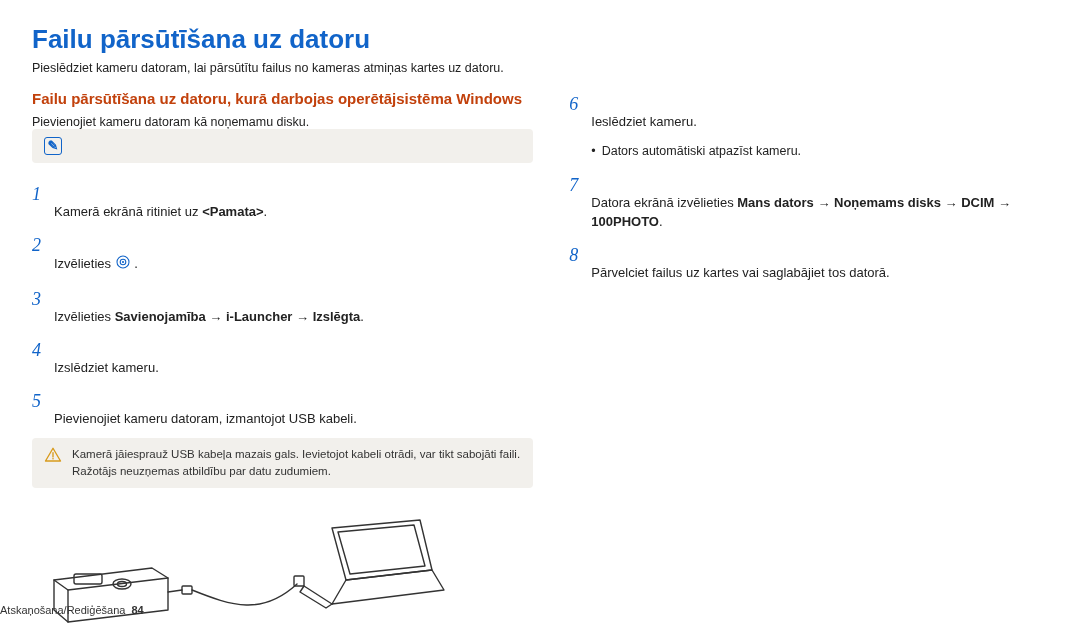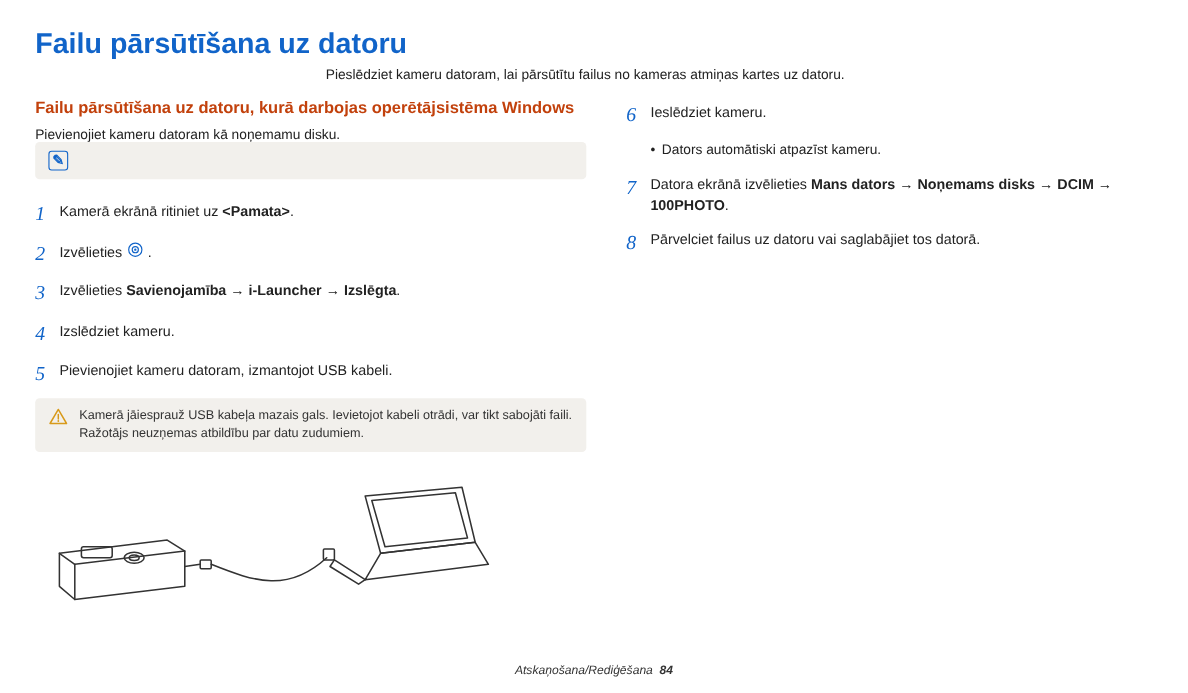--- a/index.html
+++ b/index.html
@@ -1,49 +1,49 @@
 <!DOCTYPE html>
 <html><head>
 <meta charset="utf-8">
 <style>
   * { box-sizing: border-box; margin: 0; padding: 0; }
   html, body { width: 1080px; height: 630px; background: #fff; font-family: Arial, Helvetica, sans-serif; color: #222; }
   .page { padding: 24px 48px 0 32px; }
   .page-title { color: #1164c9; font-size: 26px; font-weight: 700; margin-bottom: 6px; }
-  .intro { font-size: 12.5px; margin-bottom: 14px; text-align: center; }
+  .intro { font-size: 12.5px; margin-bottom: 14px; }
   .columns { display: flex; gap: 36px; }
   .col-left { flex: 1 1 52%; }
   .col-right { flex: 1 1 48%; padding-top: 2px; }
   .section-title { color: #c2410c; font-size: 15px; font-weight: 700; line-height: 1.35; margin-bottom: 6px; }
   .sub { font-size: 12.5px; }
   .note-box {
     background: #f2f0ec; border-radius: 4px; padding: 8px 12px;
     display: flex; align-items: flex-start; gap: 10px; font-size: 11.5px; line-height: 1.45;
     margin-bottom: 18px; color: #333;
   }
   .note-icon {
     flex: 0 0 18px; width: 18px; height: 18px; border-radius: 3px; display: flex;
     align-items: center; justify-content: center; font-weight: bold; font-size: 13px;
   }
   .note-icon.info { border: 1.5px solid #1164c9; color: #1164c9; }
   .note-icon.warn { color: #d89a1b; }
   .note-icon.warn svg { width: 18px; height: 18px; }
   .steps { list-style: none; }
   .step { display: flex; align-items: flex-start; margin-bottom: 10px; line-height: 1.45; }
   .step-num { font-style: italic; color: #1164c9; font-size: 18px; font-family: Georgia, 'Times New Roman', serif; width: 22px; flex-shrink: 0; text-align: left; }
-  .step-text { font-size: 13px; padding-top: 2px; }
+  .step-text { font-size: 13px; padding-top: 2px; margin-top: 20px; }
   .step-text strong { font-weight: 700; }
   .inline-icon { display: inline-block; vertical-align: middle; }
   .inline-icon svg { width: 16px; height: 16px; }
   .bullets { margin: 4px 0 12px 22px; }
   .bullet { font-size: 12.5px; display: flex; gap: 6px; line-height: 1.45; }
   .bullet::before { content: "•"; flex-shrink: 0; }
   .illustration { margin-top: 4px; }
   .illustration svg { width: 420px; height: 120px; }
-  .footer { position: absolute; bottom: 14px; left: 0; right: 0; text-align: center; font-size: 11px; color: #333; font-style: italic; }
+  .footer { position: absolute; bottom: 14px; left: 0; right: 0; font-size: 11px; color: #333; }
 </style>
 </head>
 <body>
 
 <div class="page">
   <h1 class="page-title">Failu pārsūtīšana uz datoru</h1>
   <p class="intro">Pieslēdziet kameru datoram, lai pārsūtītu failus no kameras atmiņas kartes uz datoru.</p>
 
   <div class="columns">
 
@@ -143,21 +143,21 @@
       </ul>
       <ol class="steps">
         <li class="step">
           <span class="step-num">7</span>
           <span class="step-text">
             <span>Datora ekrānā izvēlieties </span><strong>Mans dators → Noņemams disks → DCIM → 100PHOTO</strong><span>.</span>
           </span>
         </li>
         <li class="step">
           <span class="step-num">8</span>
-          <span class="step-text">Pārvelciet failus uz datoru vai saglabājiet tos datorā.</span>
+          <span class="step-text">Pārvelciet failus uz kartes vai saglabājiet tos datorā.</span>
         </li>
       </ol>
     </div>
   </div>
 </div>
 
 <div class="footer">
   <span>Atskaņošana/Rediģēšana</span>&nbsp;&nbsp;<strong>84</strong>
 </div>
 

